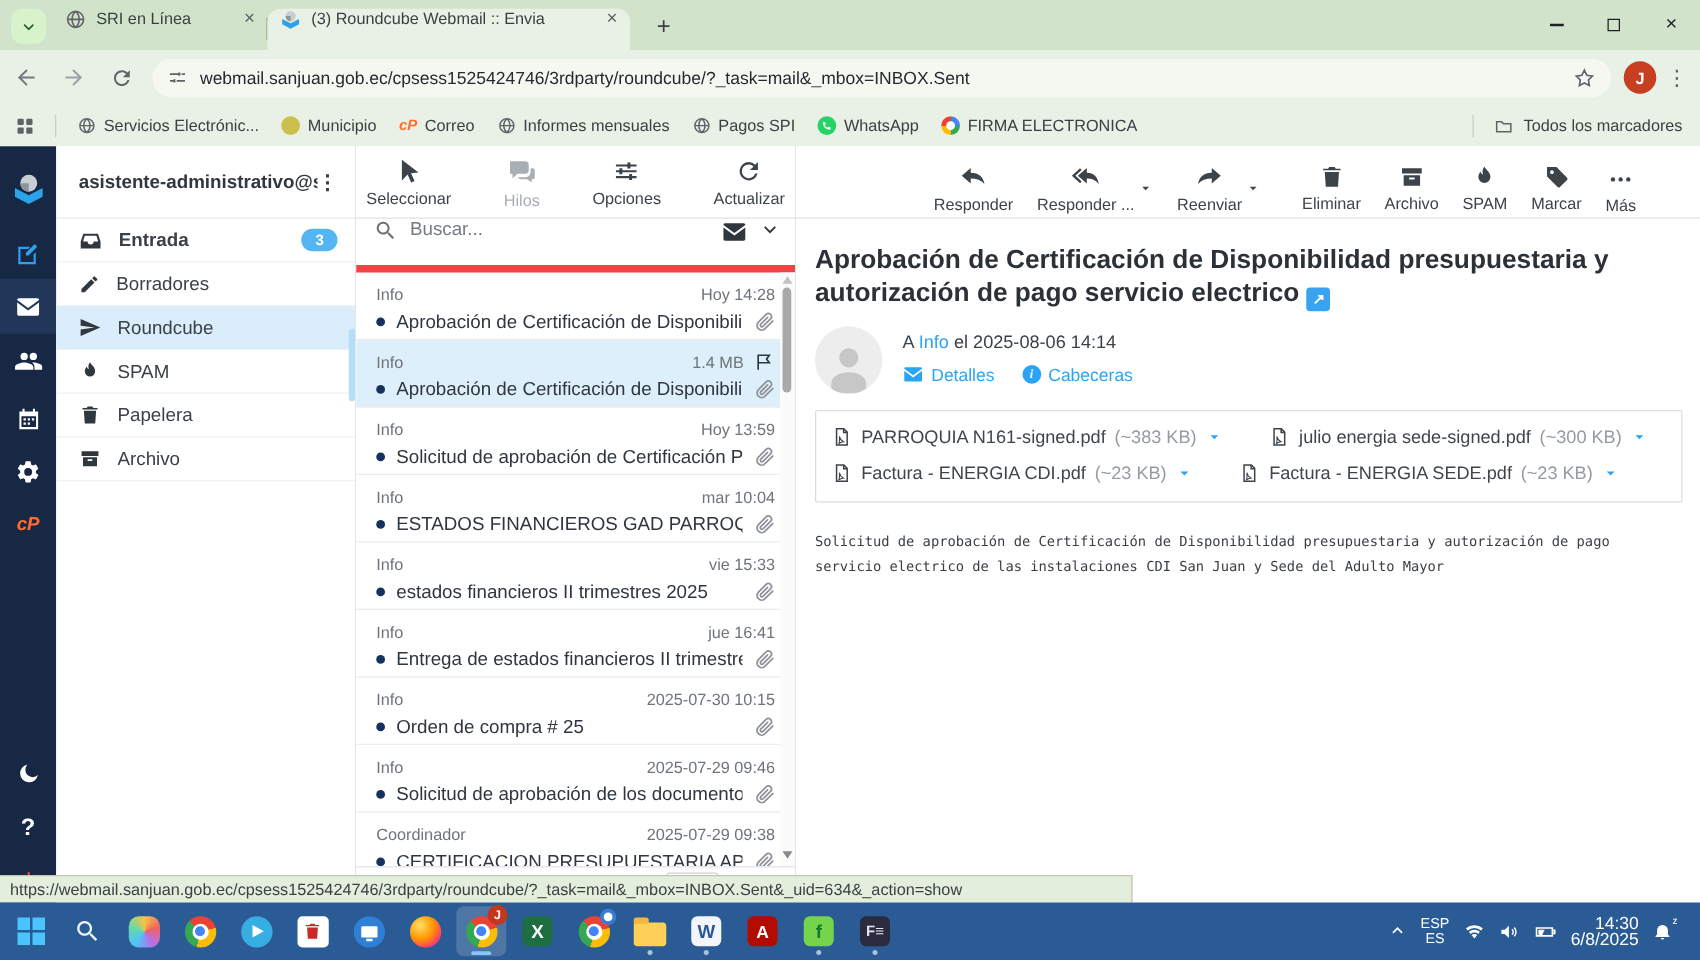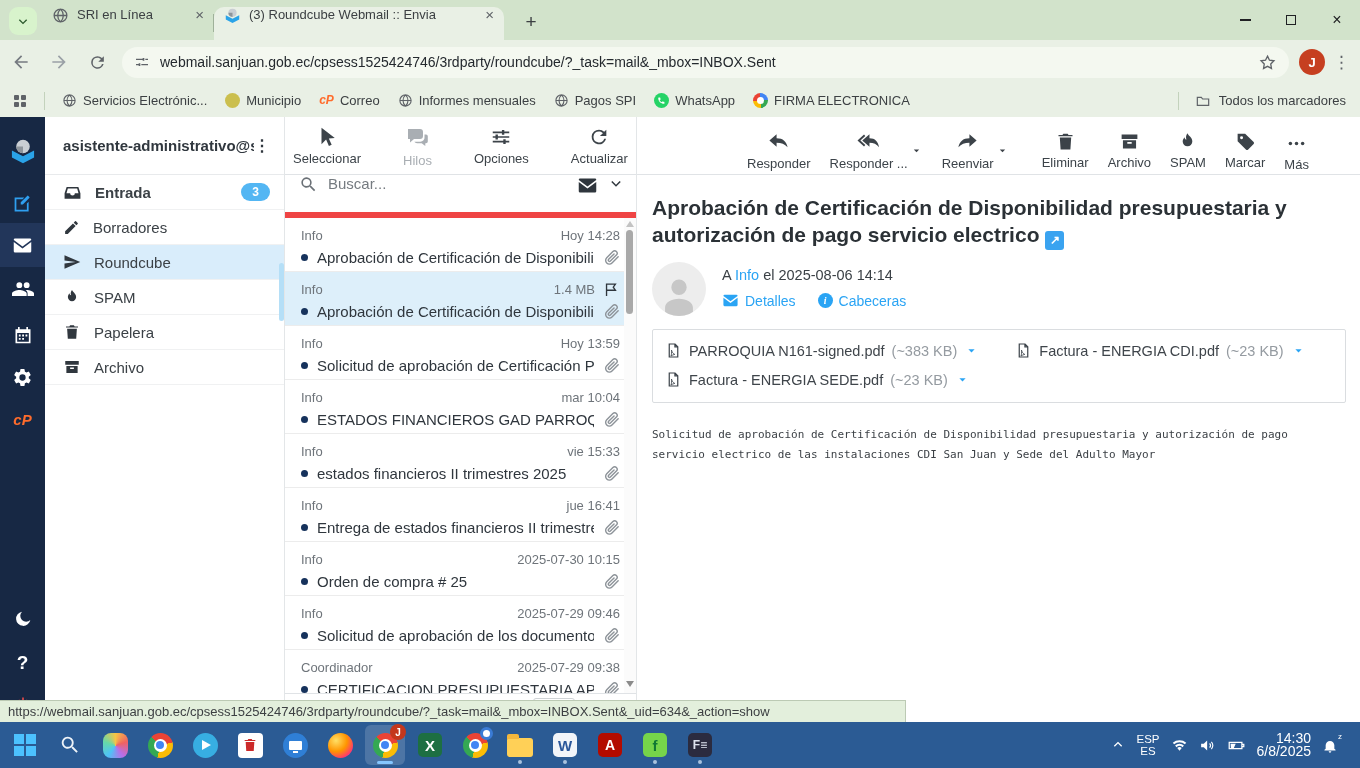--- a/index.html
+++ b/index.html
@@ -770,20 +770,30 @@
           <span class="nm">PARROQUIA N161-signed.pdf</span>
           <span class="sz">(~383 KB)</span>
           <svg class="ic dn" width="15" height="15">
               <use href="#i-caret"></use>
             </svg>
         </span>
         <span class="chip">
           <svg class="ic" width="17" height="17" style="color:#3c434a">
               <use href="#i-pdf"></use>
             </svg>
+          <span class="nm">julio energia sede-signed.pdf</span>
+          <span class="sz">(~300 KB)</span>
+          <svg class="ic dn" width="15" height="15">
+              <use href="#i-caret"></use>
+            </svg>
+        </span>
+        <span class="chip">
+          <svg class="ic" width="17" height="17" style="color:#3c434a">
+              <use href="#i-pdf"></use>
+            </svg>
           <span class="nm">Factura - ENERGIA CDI.pdf</span>
           <span class="sz">(~23 KB)</span>
           <svg class="ic dn" width="15" height="15">
               <use href="#i-caret"></use>
             </svg>
         </span>
         <span class="chip">
           <svg class="ic" width="17" height="17" style="color:#3c434a">
               <use href="#i-pdf"></use>
             </svg>

